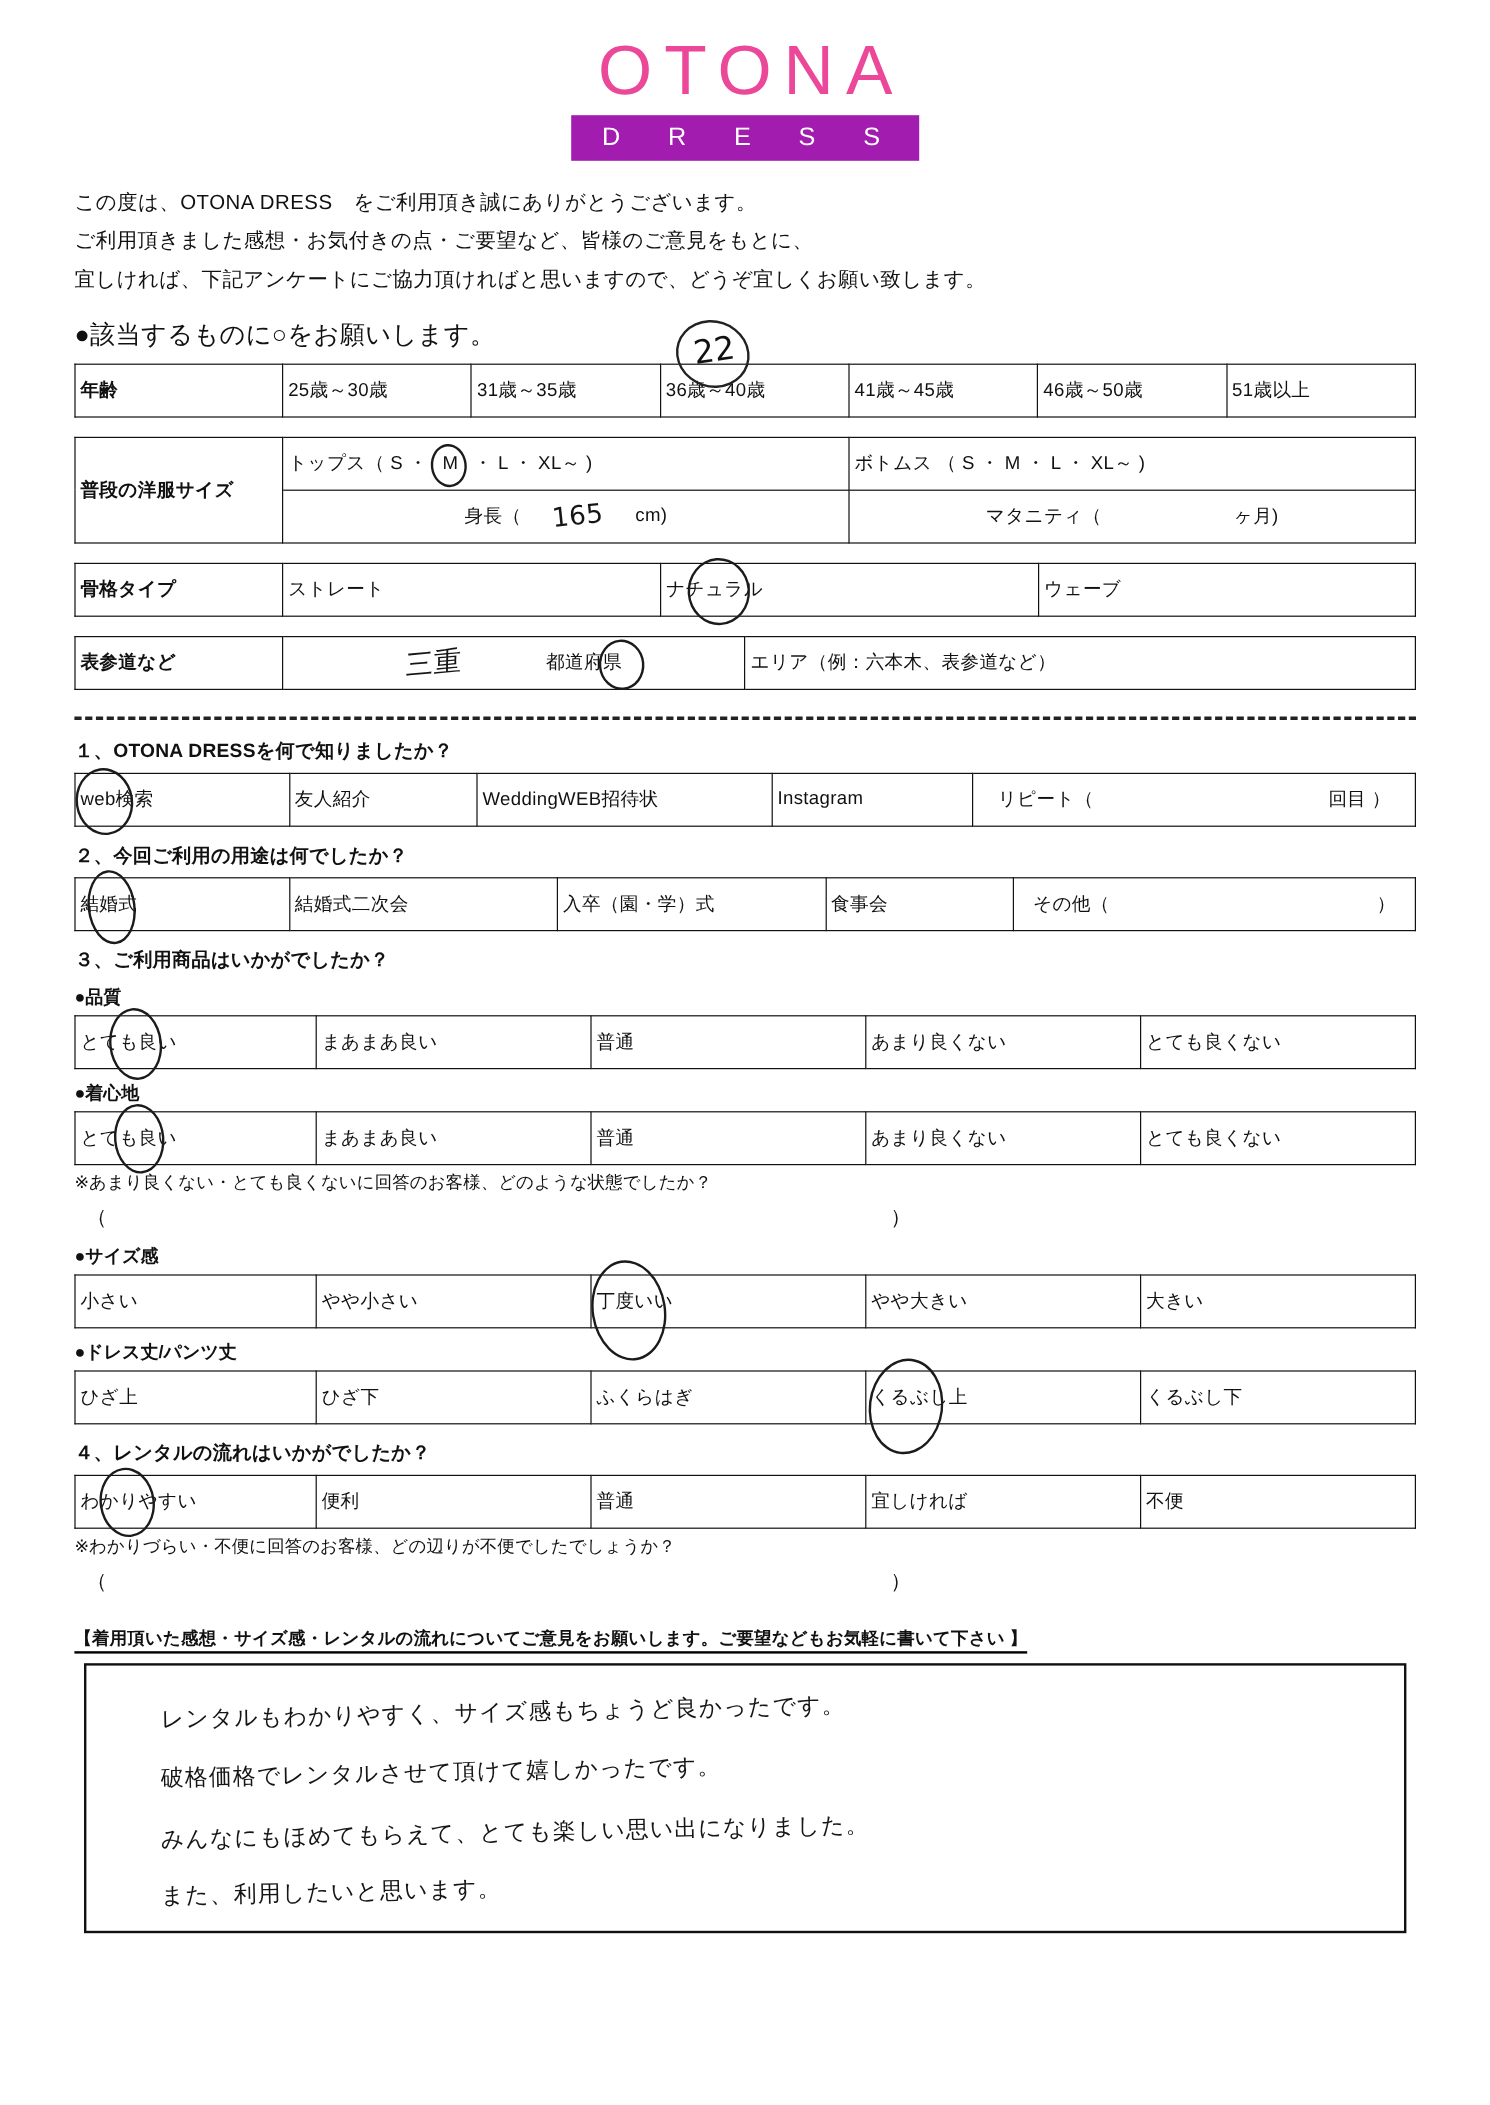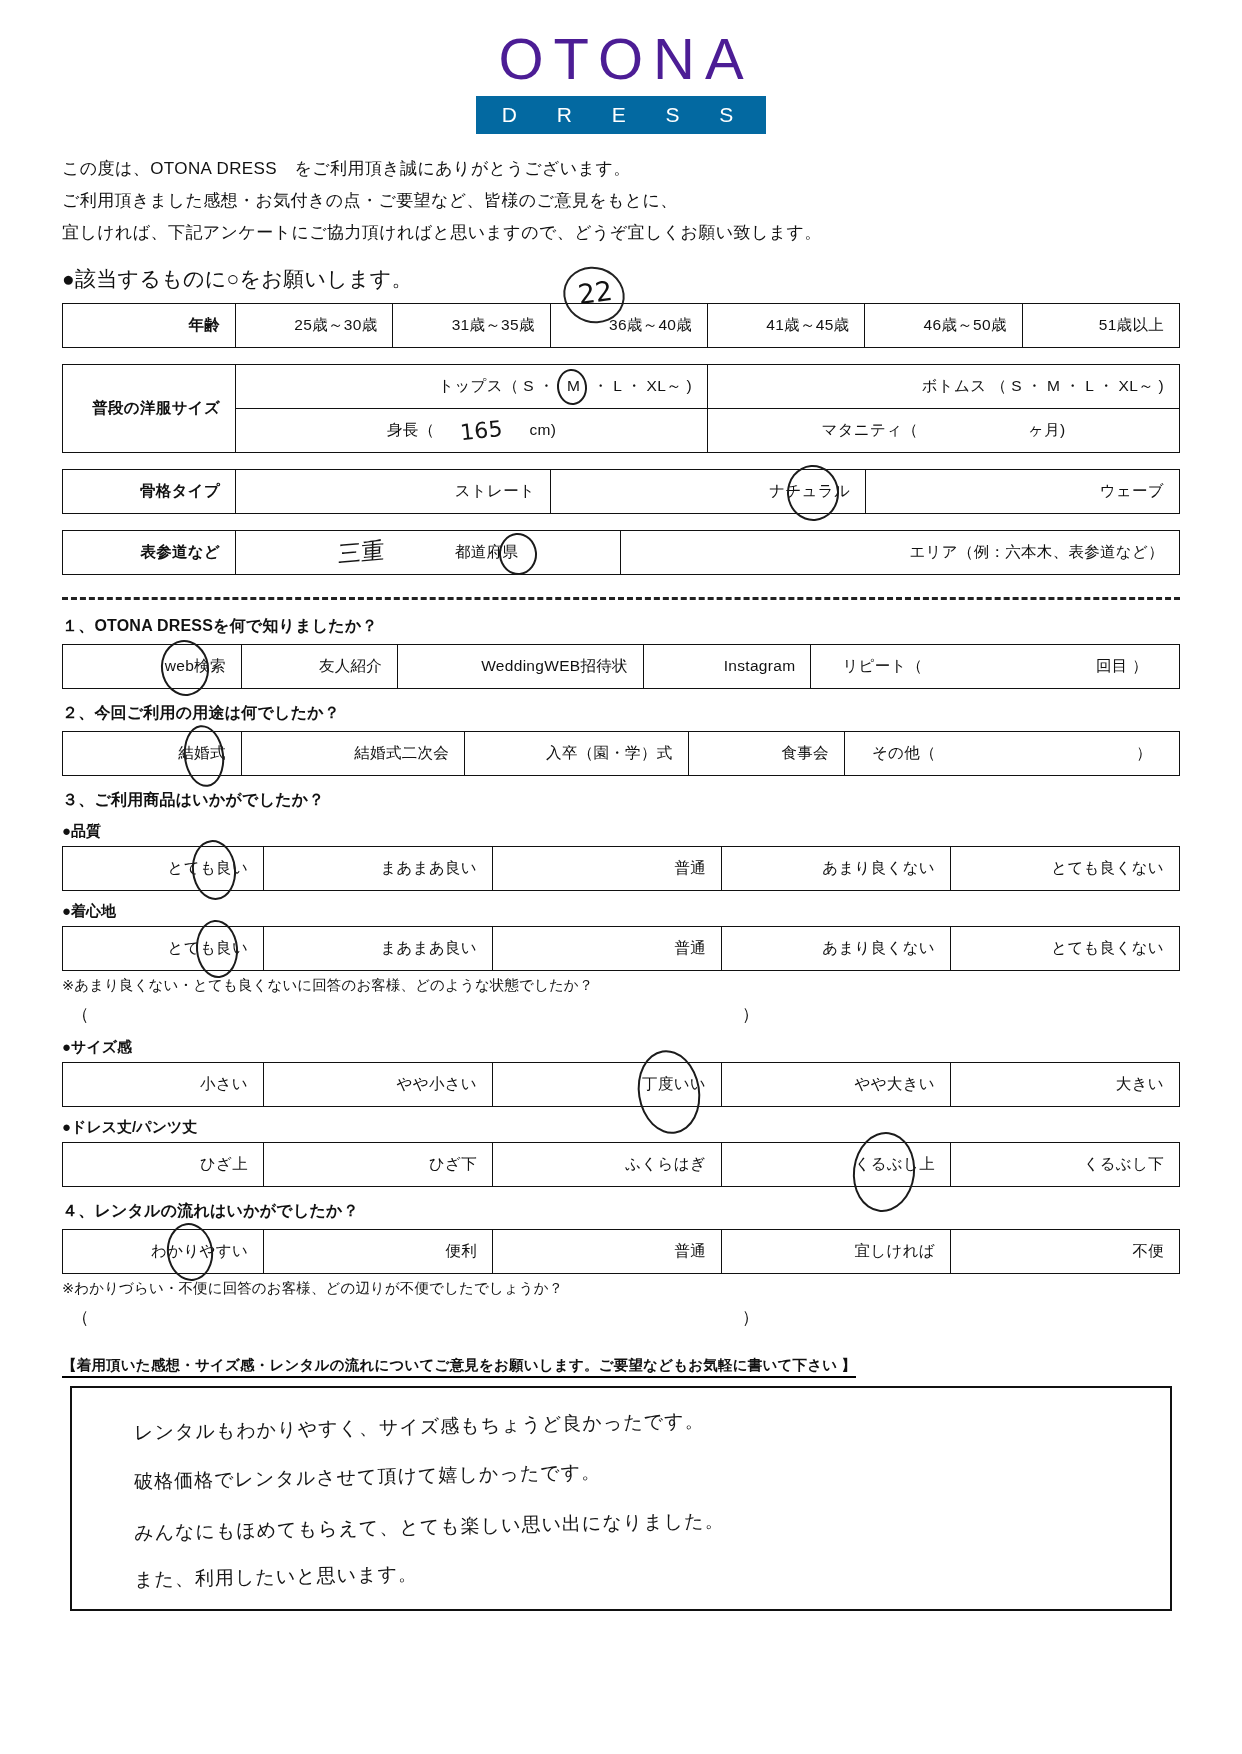--- a/index.html
+++ b/index.html
@@ -16,26 +16,26 @@
   .page { position: relative; width: 1242px; height: 1754px; padding: 0 62px; }
 
   
   .logo-wrap { text-align: center; padding-top: 30px; }
   .logo-otona {
     font-size: 58px;
     letter-spacing: 10px;
     font-weight: 400;
     font-family: "Liberation Sans", "DejaVu Sans", sans-serif;
     line-height: 1.0;
-    color: #4c1d95;
+    color: #ec4899;
     margin-left: 10px;
   }
   .logo-dress {
     display: inline-block;
-    background: #0369a1;
+    background: #a21caf;
     color: #fff;
     font-size: 21px;
     letter-spacing: 17px;
     padding: 7px 16px 7px 26px;
     margin-top: 8px;
     font-weight: 400;
   }
 
   
   .intro { margin-top: 24px; }
@@ -46,23 +46,23 @@
   .sub-label { font-size: 15px; font-weight: bold; margin: 11px 0 5px 0; }
   .note { font-size: 14.5px; margin: 5px 0 0 0; letter-spacing: .1px; }
   .paren-line { font-size: 17px; margin: 8px 0 0 0; position: relative; height: 24px; }
   .paren-line .lp { position: absolute; left: 10px; }
   .paren-line .rp { position: absolute; left: 680px; }
 
   
   table.f { width: 100%; border-collapse: collapse; table-layout: fixed; background: #fff; }
   table.f td {
     border: 1.6px solid #111;
-    text-align: right;
+    text-align: left;
     font-size: 15.5px;
-    padding: 0 15px;
+    padding: 0 4px;
     height: 44px;
     vertical-align: middle;
     letter-spacing: .3px;
     position: relative;
   }
   td.hd { font-weight: bold; font-size: 15.5px; }
   td.tall { height: 56px; }
   td.lft { text-align: left; padding-left: 10px; }
 
   .tbl-gap { margin-top: 16px; }

